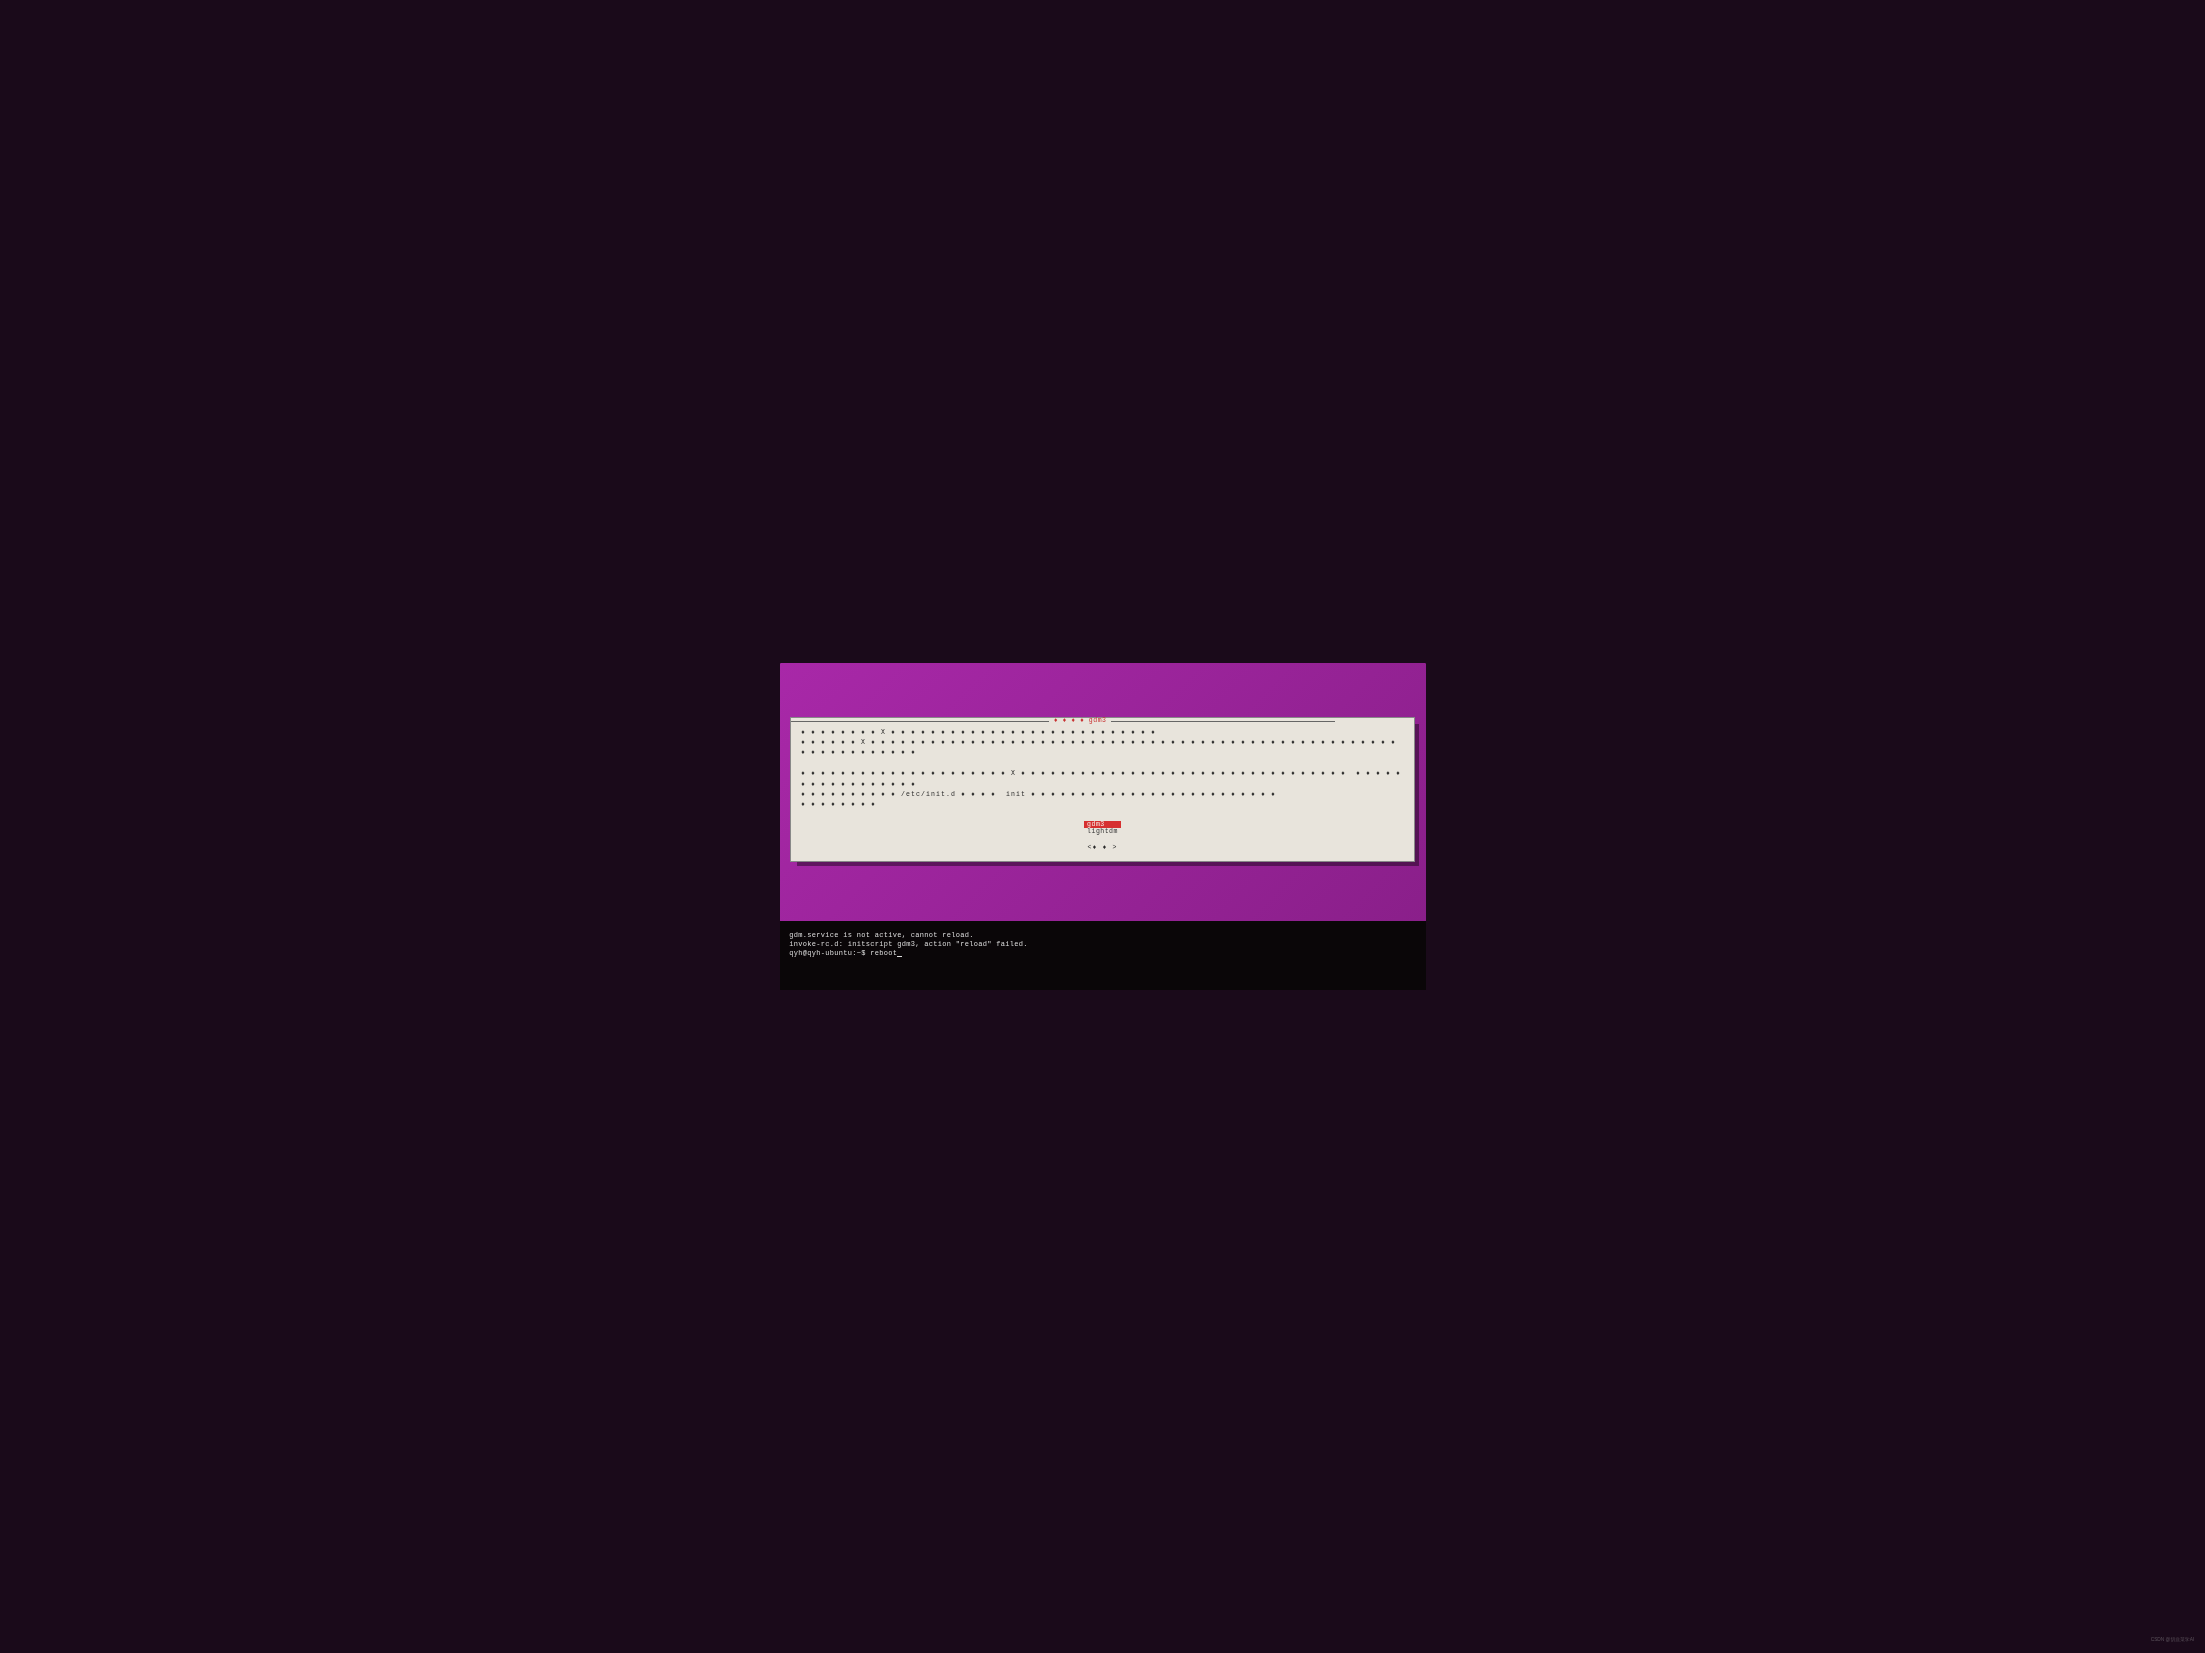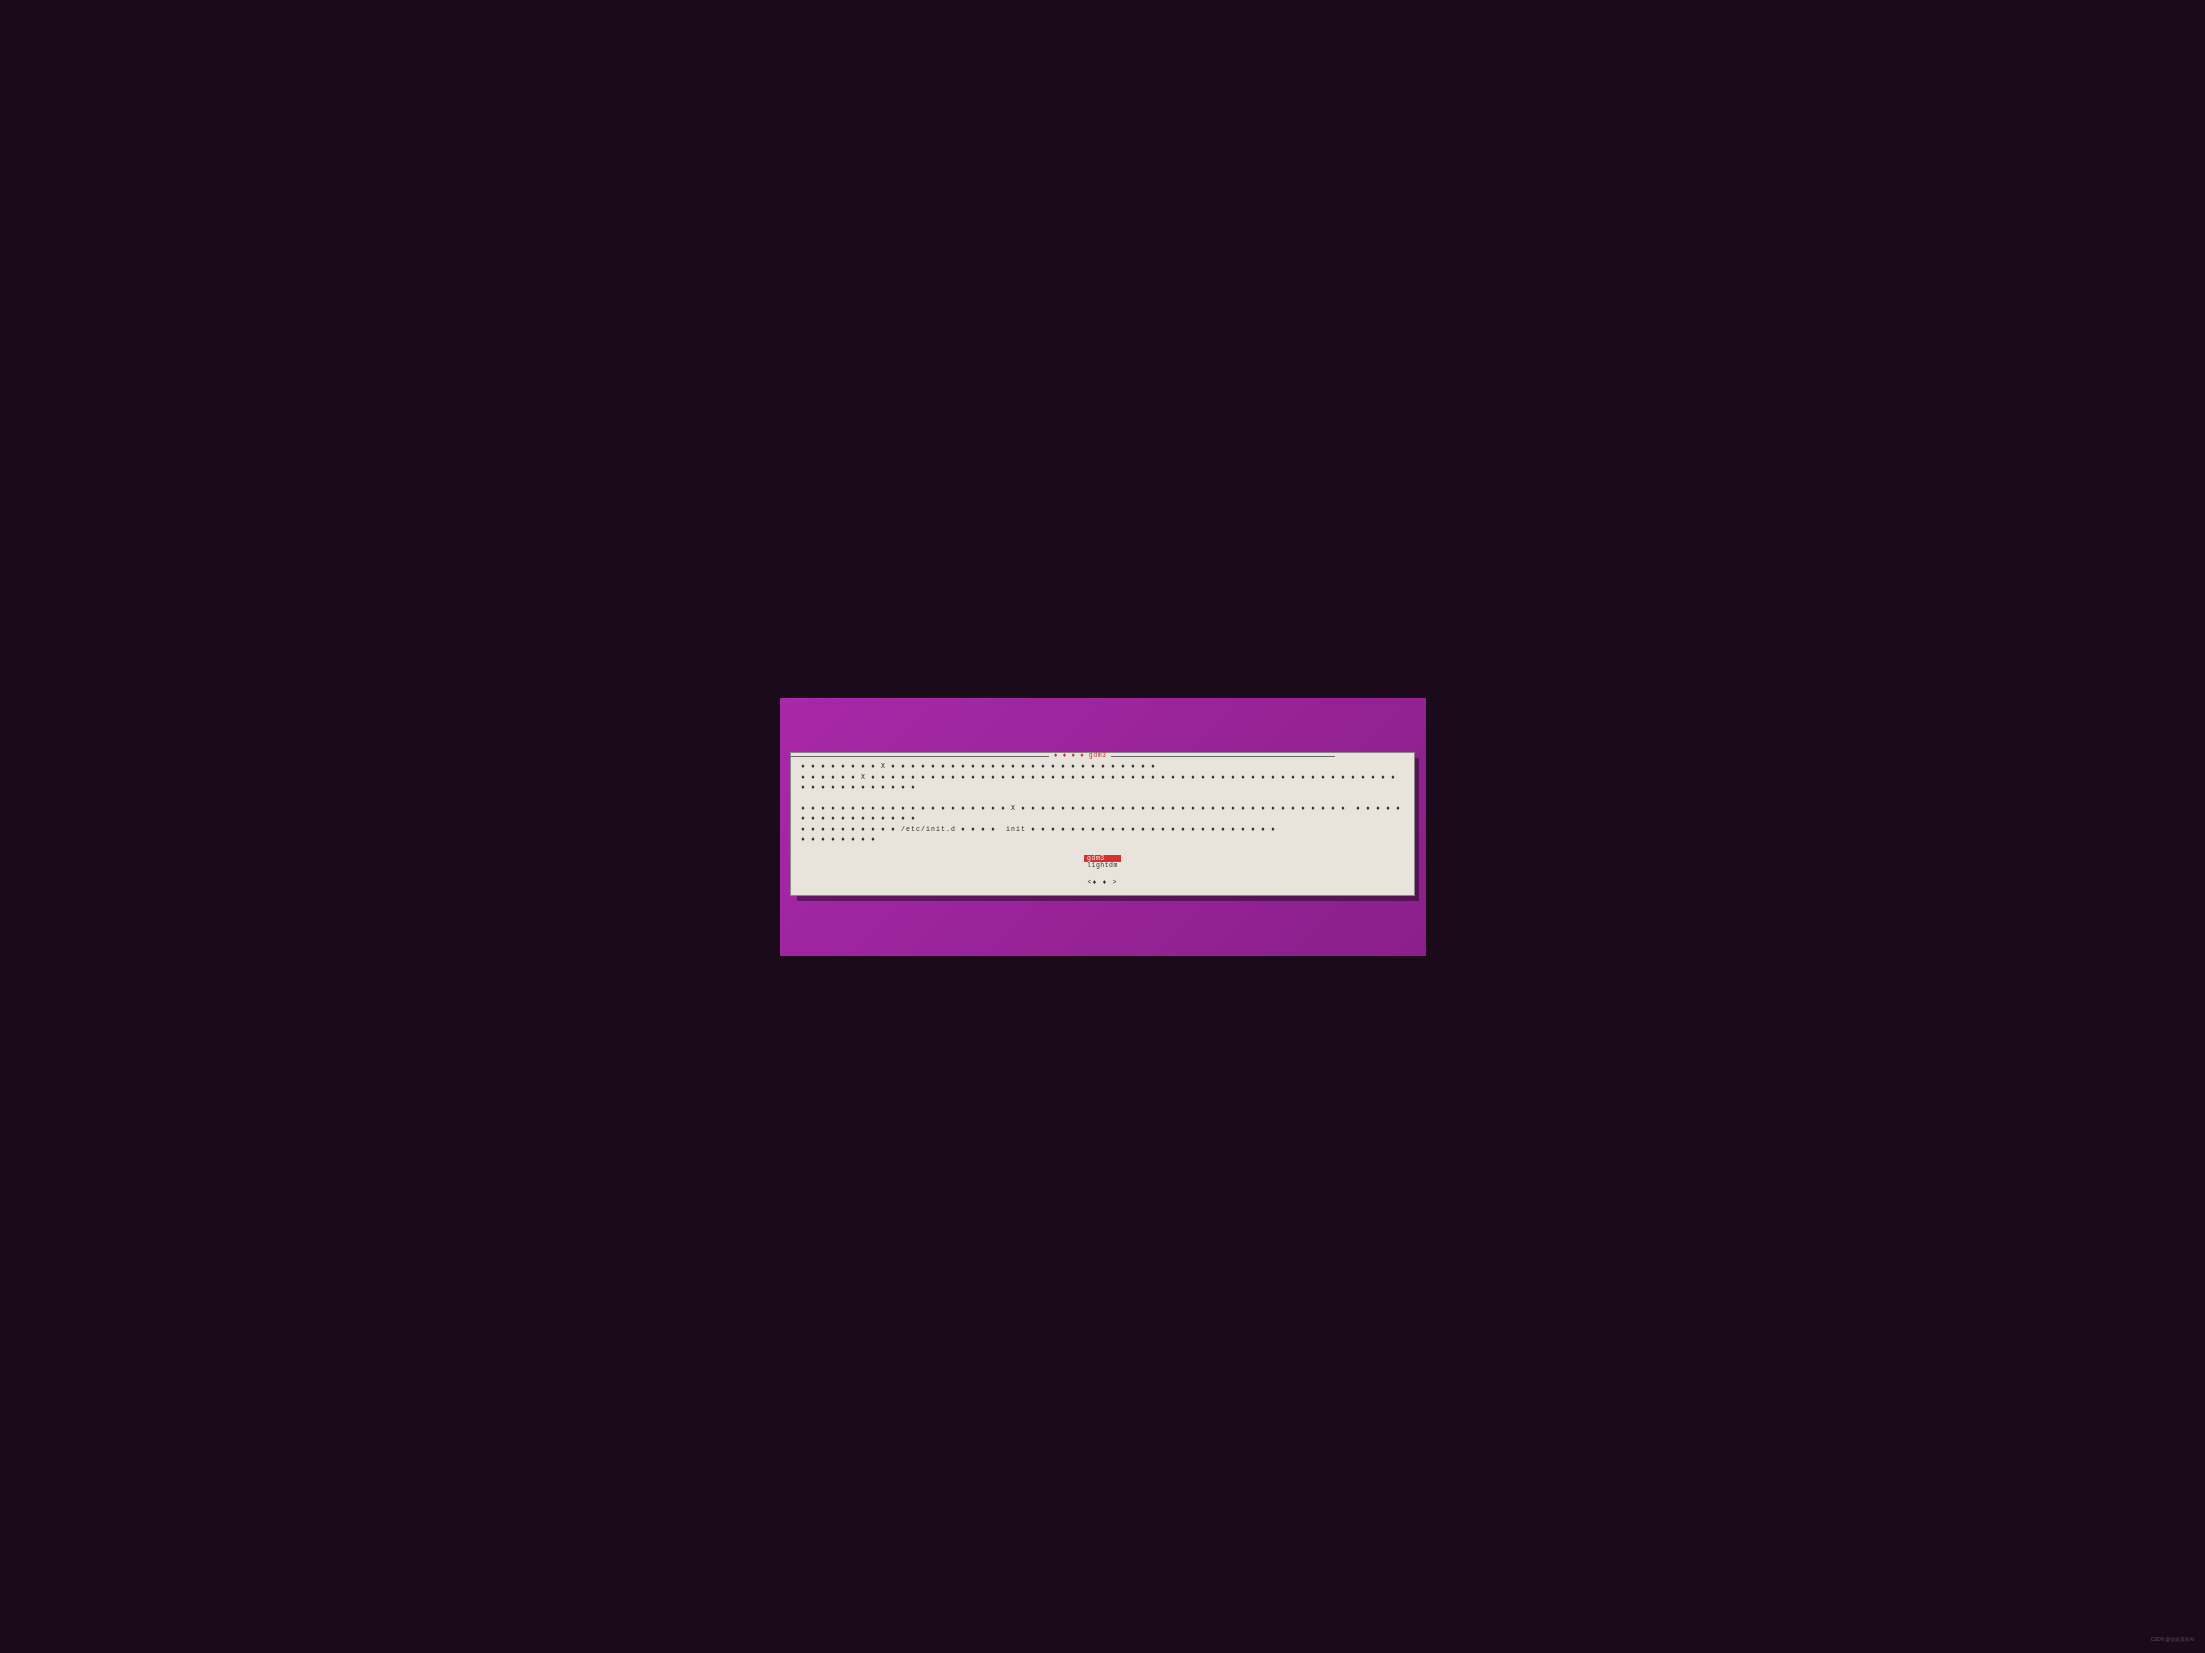--- a/index.html
+++ b/index.html
@@ -141,16 +141,19 @@
 <span>♦ ♦ ♦ ♦ ♦ ♦ ♦ ♦</span></div>
           <div class="option-list">
             <div class="option selected">gdm3</div>
             <div class="option">lightdm</div>
           </div>
           <div class="ok-button">&lt;♦ ♦ &gt;</div>
         </div>
       </div>
     </div>
   </div>
+  <div class="terminal-area"><span>gdm.service is not active, cannot reload.</span>
+<span>invoke-rc.d: initscript gdm3, action "reload" failed.</span>
+<span>qyh@qyh-ubuntu:~$ </span><span>reboot</span><span class="cursor"></span></div>
 </div>
 
 <div class="watermark">CSDN @切韭菜学AI</div>
 
 
 </body></html>

